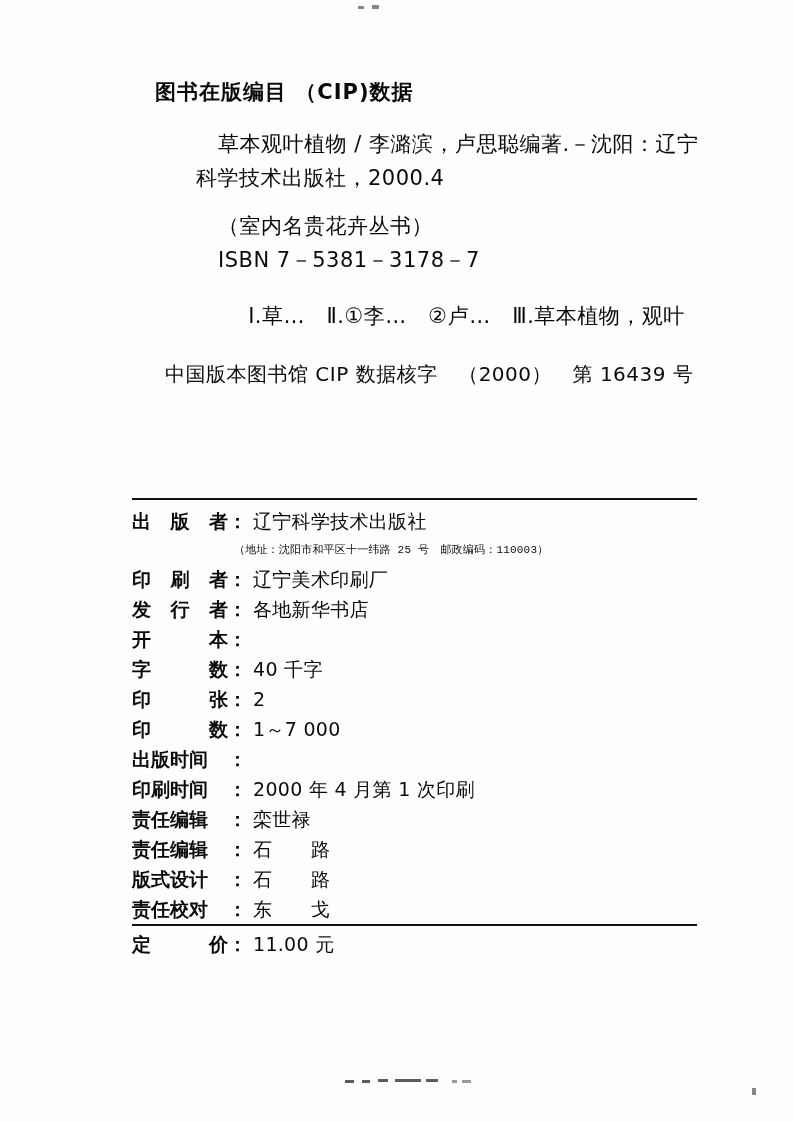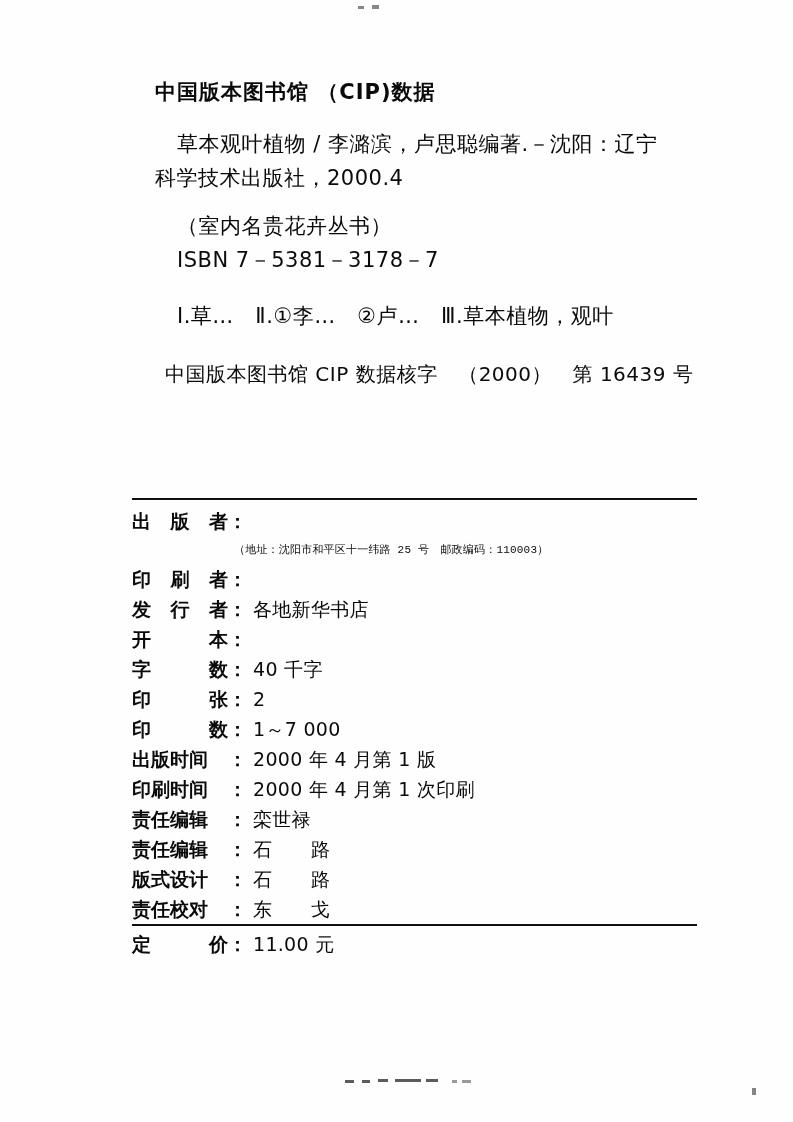--- a/index.html
+++ b/index.html
@@ -38,29 +38,31 @@
     white-space: pre;
   }
   .cip-body {
     margin-top: 20px;
     font-size: 21px;
     line-height: 34px;
     letter-spacing: 0.5px;
   }
   .cip-line {
     white-space: pre-wrap;
+    margin-left: 41px;
   }
   .cip-indent {
     text-indent: 22px;
   }
   .cip-group {
     margin-top: 14px;
   }
   .cip-group2 {
     margin-top: 22px;
+    text-align: center;
   }
   .cip-center {
     margin-top: 24px;
     text-align: left;
     padding-left: 10px;
     font-size: 20px;
     letter-spacing: 0.5px;
     white-space: pre;
   }
 
@@ -136,21 +138,21 @@
 </head>
 <body>
 
 <div class="page">
 
   <div class="speck" style="left:358px; top:6px; width:6px; height:3px;"></div>
   <div class="speck" style="left:372px; top:5px; width:7px; height:4px;"></div>
 
   <div class="cip-block">
 
-    <div class="cip-heading">中国版本图书馆 （CIP)数据</div>
+    <div class="cip-heading">图书在版编目 （CIP)数据</div>
 
     <div class="cip-body">
 
       <div class="cip-group">
         <div class="cip-line cip-indent">草本观叶植物 / 李潞滨，卢思聪编著.－沈阳：辽宁</div>
         <div class="cip-line">科学技术出版社，2000.4</div>
       </div>
 
       <div class="cip-group">
         <div class="cip-line cip-indent">（室内名贵花卉丛书）</div>
@@ -166,26 +168,26 @@
     </div>
   </div>
 
   <div class="colophon">
 
     <div class="rule"></div>
 
     <div class="colo-rows">
 
       <div class="row">
-        <span class="label">出版者</span><span class="colon">：</span>
+        <span class="label">出版者</span><span class="colon">：</span><span class="value">辽宁科学技术出版社</span>
       </div>
       <div class="subrow">（地址：沈阳市和平区十一纬路 25 号　邮政编码：110003）</div>
 
       <div class="row">
-        <span class="label">印刷者</span><span class="colon">：</span>
+        <span class="label">印刷者</span><span class="colon">：</span><span class="value">辽宁美术印刷厂</span>
       </div>
 
       <div class="row">
         <span class="label">发行者</span><span class="colon">：</span><span class="value">各地新华书店</span>
       </div>
 
       <div class="row">
         <span class="label">开本</span><span class="colon">：</span>
       </div>
 
@@ -195,21 +197,21 @@
 
       <div class="row">
         <span class="label">印张</span><span class="colon">：</span><span class="value">2</span>
       </div>
 
       <div class="row">
         <span class="label">印数</span><span class="colon">：</span><span class="value">1～7 000</span>
       </div>
 
       <div class="row">
-        <span class="label wide">出版时间</span><span class="colon">：</span><span class="value">2000 年 4 月第 1 版</span>
+        <span class="label wide">出版时间</span><span class="colon">：</span>
       </div>
 
       <div class="row">
         <span class="label wide">印刷时间</span><span class="colon">：</span><span class="value">2000 年 4 月第 1 次印刷</span>
       </div>
 
       <div class="row">
         <span class="label wide">责任编辑</span><span class="colon">：</span><span class="value">栾世禄</span>
       </div>
 

